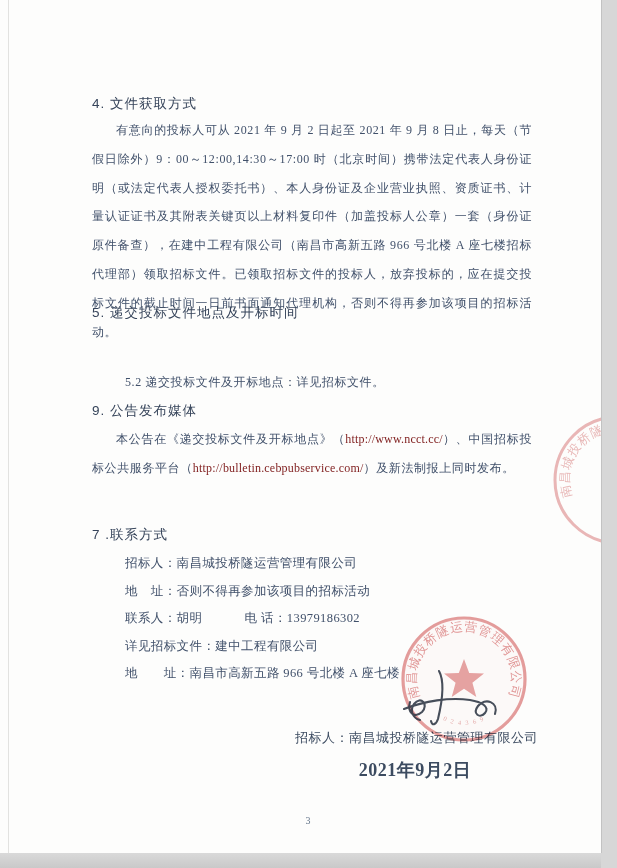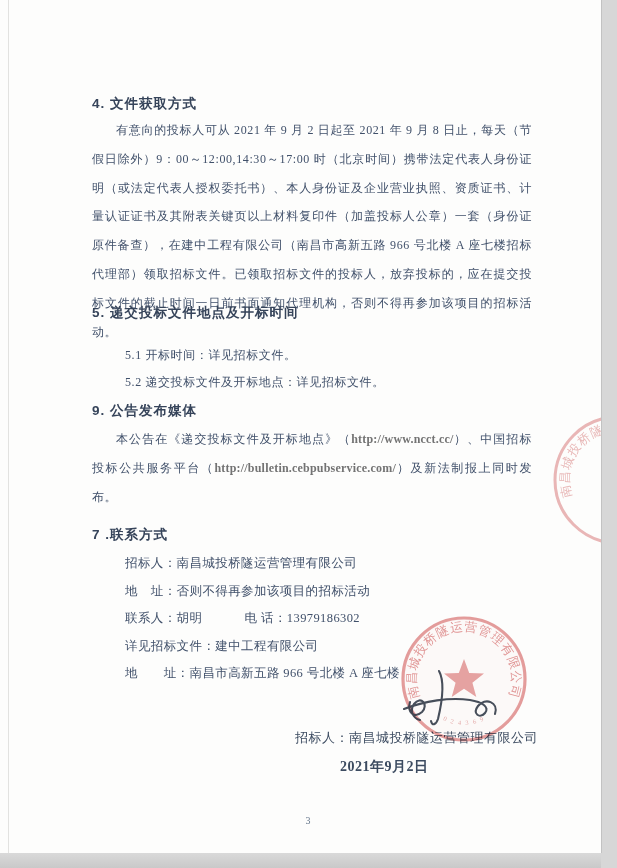--- a/index.html
+++ b/index.html
@@ -17,46 +17,46 @@
     position:absolute;left:8px;top:0;bottom:0;width:1px;background:#e2e2e0;
   }
   .scan-bottom{
     position:absolute;left:0;top:853px;width:601px;height:15px;
     background:linear-gradient(#d9d9d9,#c9c9c9);
   }
   .txt{color:#3e4d61;}
   .sec-head{
     position:absolute;left:92px;width:460px;
     font-family:"Liberation Sans","DejaVu Sans",sans-serif;
-    font-weight:700;font-size:13.5px;color:#36445a;letter-spacing:1px;
+    font-weight:400;font-size:13.5px;color:#36445a;letter-spacing:1px;
     white-space:nowrap;
   }
   .body-para{
     position:absolute;left:92px;width:440px;
     font-size:12px;line-height:28.8px;letter-spacing:0.6px;
     text-align:justify;text-indent:2em;color:#40506a;
   }
   .sub-item{
     position:absolute;left:125px;width:420px;
     font-size:12px;color:#40506a;letter-spacing:0.6px;white-space:nowrap;
   }
-  .url{font-weight:700;color:#737373;letter-spacing:0.2px;}
+  .url{font-weight:400;color:#7f1d1d;letter-spacing:0.2px;}
   .contact-block{position:absolute;left:125px;top:550px;width:420px;}
   .contact-row{
     height:27.6px;line-height:27.6px;font-size:12.5px;color:#40506a;
     letter-spacing:0.4px;white-space:nowrap;
   }
   .cv-fixed{display:inline-block;width:68px;}
   .footer-signer{
     position:absolute;left:295px;top:729px;width:260px;
     font-size:13px;color:#3c4b60;letter-spacing:0.5px;white-space:nowrap;
   }
   .footer-date{
-    position:absolute;left:340px;top:758px;width:150px;text-align:left;
-    font-size:14px;font-weight:600;color:#3c4b60;letter-spacing:0.5px;
+    position:absolute;left:340px;top:758px;width:150px;text-align:center;
+    font-size:18px;font-weight:600;color:#3c4b60;letter-spacing:0.5px;
   }
   .page-num{
     position:absolute;left:298px;top:815px;width:20px;text-align:center;
     font-size:10px;color:#64758a;
   }
   .stamp{position:absolute;mix-blend-mode:multiply;}
   .stamp-main{left:394px;top:609px;opacity:.82;}
   .stamp-edge{left:543px;top:405px;opacity:.6;}
   .signature{position:absolute;left:398px;top:664px;z-index:6;opacity:.9;}
   svg text{font-family:"Liberation Serif","DejaVu Serif",serif;}
@@ -64,21 +64,20 @@
 </head>
 <body>
 
 <div class="scan-page">
   <div class="page-crease"></div>
 
   <div class="sec-head" style="top:95px;">4. 文件获取方式</div>
   <div class="body-para" style="top:116px;">有意向的投标人可从 2021 年 9 月 2 日起至 2021 年 9 月 8 日止，每天（节假日除外）9：00～12:00,14:30～17:00 时（北京时间）携带法定代表人身份证明（或法定代表人授权委托书）、本人身份证及企业营业执照、资质证书、计量认证证书及其附表关键页以上材料复印件（加盖投标人公章）一套（身份证原件备查），在建中工程有限公司（南昌市高新五路 966 号北楼 A 座七楼招标代理部）领取招标文件。已领取招标文件的投标人，放弃投标的，应在提交投标文件的截止时间一日前书面通知代理机构，否则不得再参加该项目的招标活动。</div>
 
   <div class="sec-head" style="top:304px;">5. 递交投标文件地点及开标时间</div>
-  <div class="sub-item" style="top:347px;">5.1 开标时间：详见招标文件。</div>
   <div class="sub-item" style="top:374px;">5.2 递交投标文件及开标地点：详见招标文件。</div>
 
   <div class="sec-head" style="top:402px;">9. 公告发布媒体</div>
   <div class="body-para" style="top:425px;"><span>本公告在《递交投标文件及开标地点》（</span><span class="url">http://www.ncct.cc/</span><span>）、中国招标投标公共服务平台（</span><span class="url">http://bulletin.cebpubservice.com/</span><span>）及新法制报上同时发布。</span></div>
 
   <div class="sec-head" style="top:526px;">7 .联系方式</div>
 
   <div class="contact-block">
     <div class="contact-row"><span>招标人：</span><span>南昌城投桥隧运营管理有限公司</span></div>
     <div class="contact-row"><span>地　址：</span><span>否则不得再参加该项目的招标活动</span></div>

